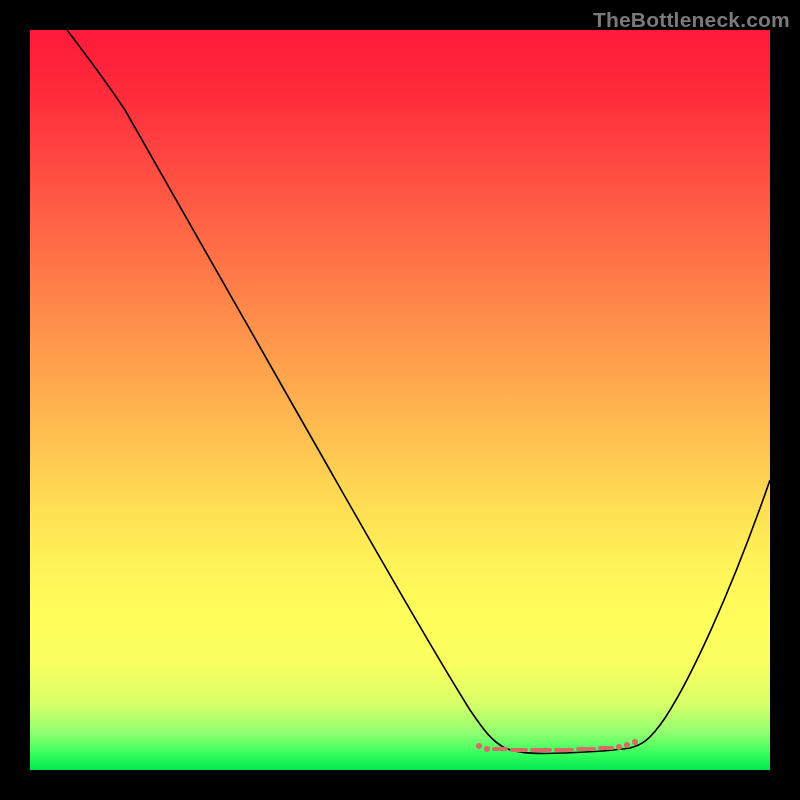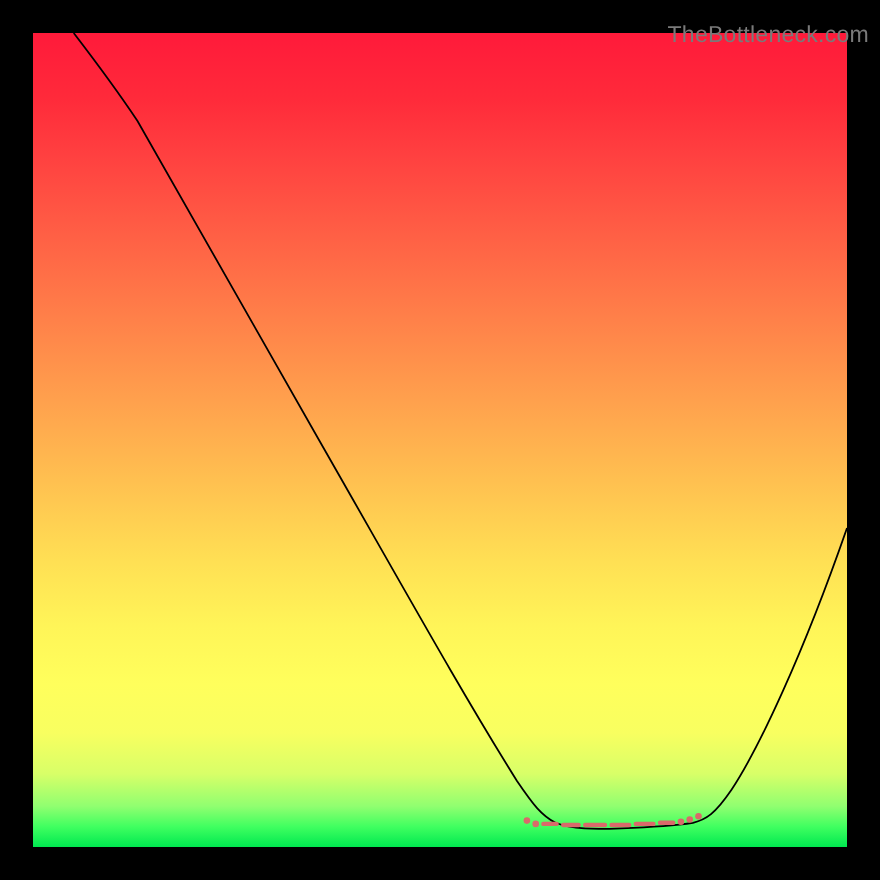--- a/index.html
+++ b/index.html
@@ -1,17 +1,17 @@
 <!DOCTYPE html>
 <html><head>
 <meta charset="utf-8">
 <style>
   * { margin: 0; padding: 0; box-sizing: border-box; }
   body { width: 800px; height: 800px; background: #000; position: relative; font-family: Arial, sans-serif; }
-  .watermark { position: absolute; top: 20px; right: 10px; color: #7a7a7a; font-size: 21px; font-weight: 400; letter-spacing: 0.2px; z-index: 10; }
+  .watermark { position: absolute; top: 8px; right: 10px; color: #7a7a7a; font-size: 21px; font-weight: 700; letter-spacing: 0.2px; z-index: 10; }
   .plot-area { position: absolute; left: 30px; top: 30px; width: 740px; height: 740px; }
   .gradient-bg { position: absolute; inset: 0; background: linear-gradient(to bottom,
       #ff1a3a 0%,
       #ff2a3a 8%,
       #ff4040 15%,
       #ff6045 25%,
       #ff8049 35%,
       #ffa04d 45%,
       #ffc050 55%,
       #ffe054 65%,

